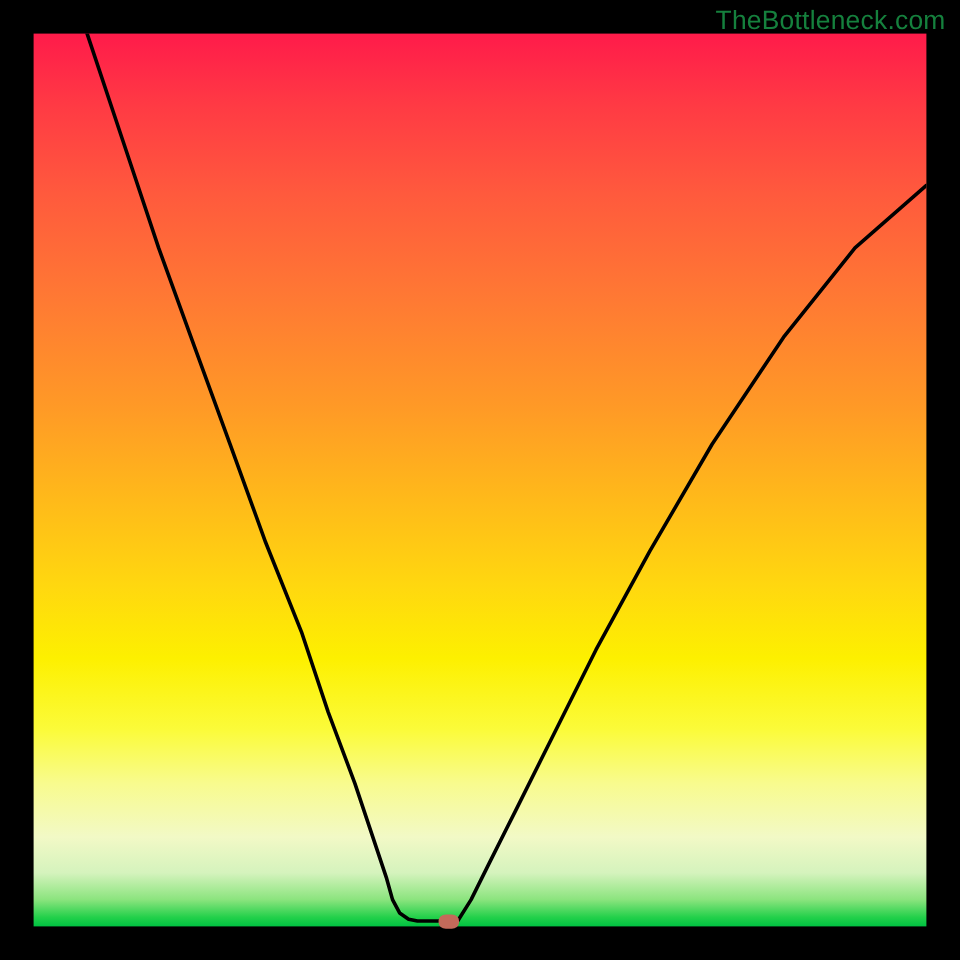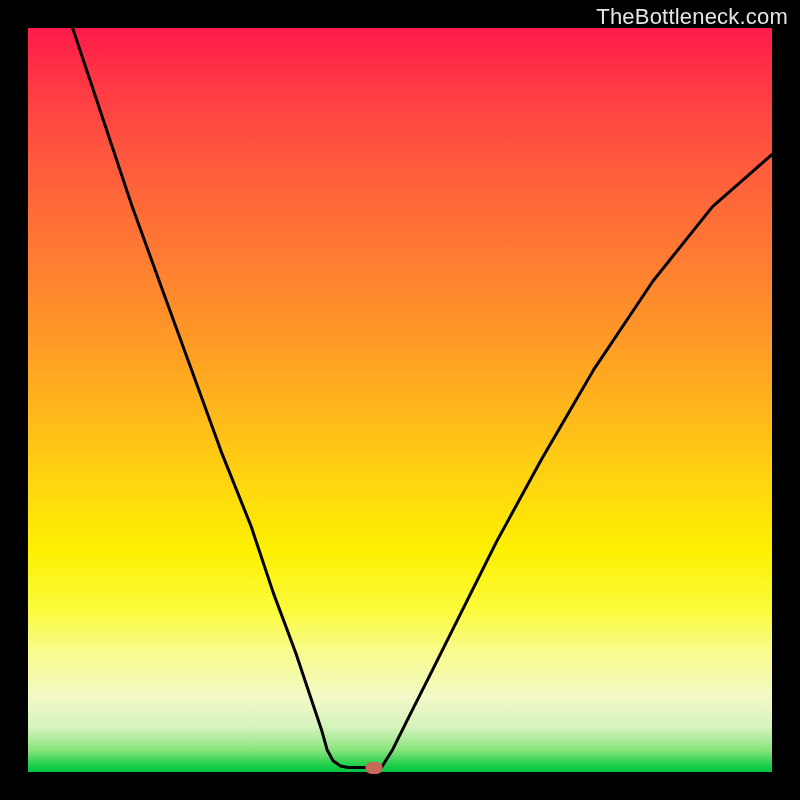--- a/index.html
+++ b/index.html
@@ -13,21 +13,21 @@
   .frame {
     position: relative;
     width: 800px;
     height: 800px;
     background: #000;
   }
   .watermark {
     position: absolute;
     top: 4px;
     right: 12px;
-    color: #e5e5e5;
+    color: #15803d;
     font-size: 22px;
     font-weight: 500;
     letter-spacing: 0.2px;
     z-index: 10;
   }
   .plot-outer {
     position: absolute;
     left: 28px;
     top: 28px;
     width: 744px;   

